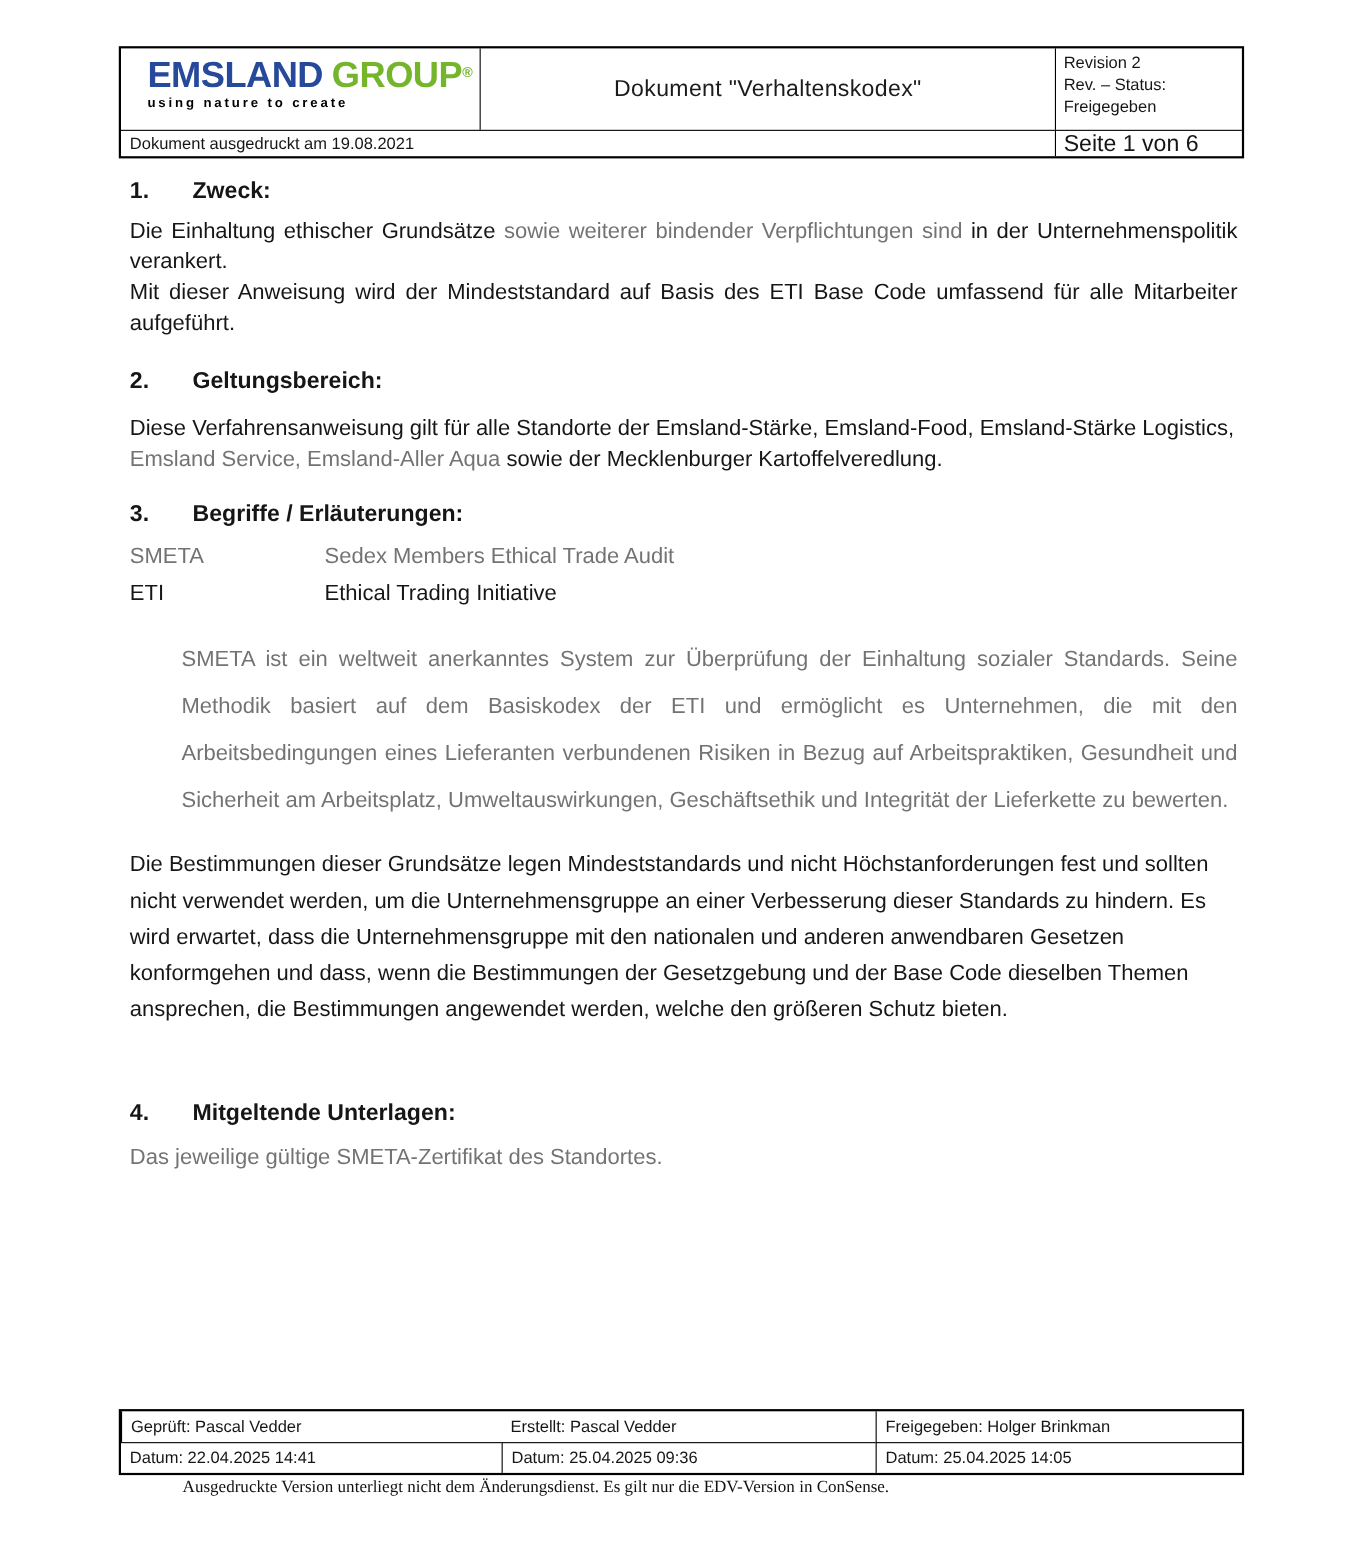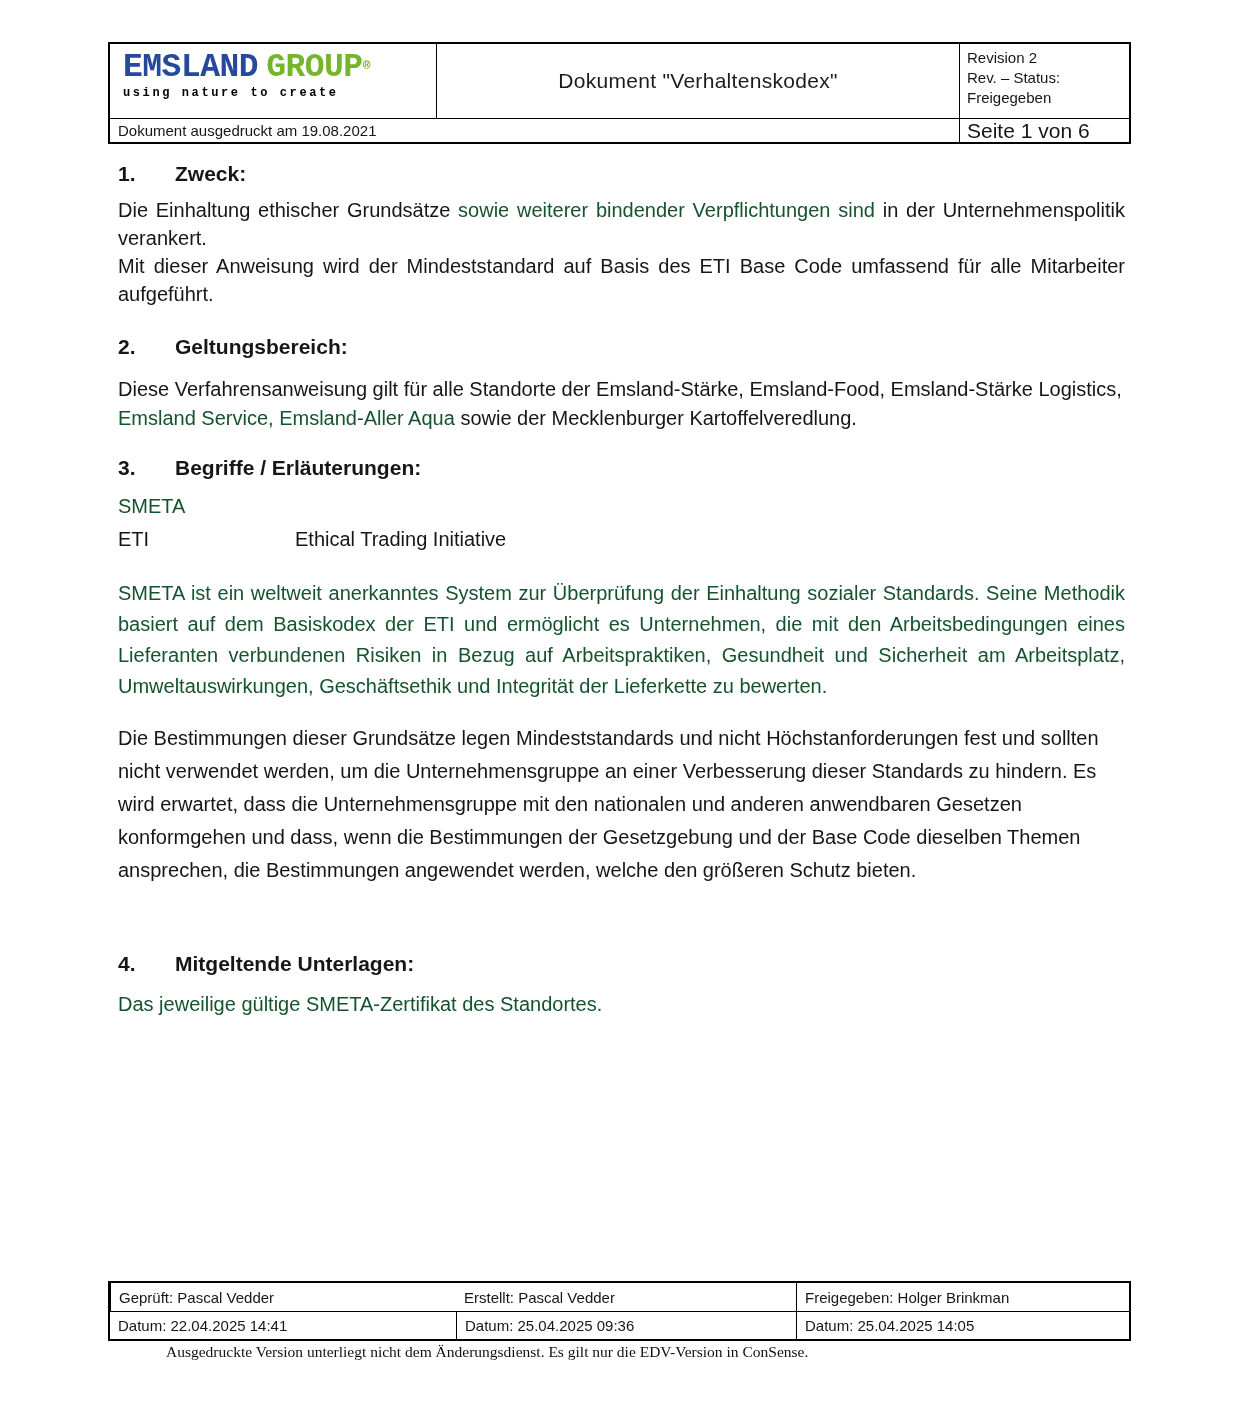--- a/index.html
+++ b/index.html
@@ -6,47 +6,47 @@
   body { font-family:"Liberation Sans", sans-serif; color:#161616; }
   .page { position:relative; width:1241px; height:1404px; background:#ffffff; overflow:hidden; }
 
   
   .hdr {
     position:absolute; left:108px; top:42px; width:1023px;
     display:grid; grid-template-columns:326px 523px auto; grid-template-rows:74px 24px;
     border:2px solid #000; box-sizing:border-box;
   }
   .hdr-cell { box-sizing:border-box; overflow:hidden; }
-  .hdr-logo   { grid-row:1; grid-column:1; padding:7px 10px 0 13px;font-family:Liberation Mono, monospace; }
+  .hdr-logo   { grid-row:1; grid-column:1; padding:7px 10px 0 24px; }
   .hdr-title  { grid-row:1; grid-column:2; border-left:1px solid #000; display:flex; align-items:center; justify-content:center; font-size:21px; letter-spacing:0.3px; color:#1c1c1c; }
   .hdr-rev    { grid-row:1; grid-column:3; border-left:1px solid #000; font-size:15px; line-height:20px; padding:4px 7px; white-space:pre-line; }
   .hdr-printed{ grid-row:2; grid-column:1 / span 2; border-top:1px solid #000; font-size:15px; display:flex; align-items:center; padding:1px 8px; }
   .hdr-page   { grid-row:2; grid-column:3; border-top:1px solid #000; border-left:1px solid #000; font-size:21px; display:flex; align-items:center; padding:1px 7px; }
 
   .logo-line1 { font-weight:bold; font-size:33px; line-height:34px; white-space:nowrap; letter-spacing:-0.5px; }
   .logo-emsland { color:#27499b; }
   .logo-group   { color:#74b52c; margin-left:8px; }
   .logo-reg     { color:#74b52c; font-size:13px; vertical-align:top; position:relative; top:-2px; }
   .logo-tagline { color:#000000; font-weight:bold; font-size:12px; letter-spacing:2.6px; margin-top:1px; white-space:nowrap; }
 
   
   .content { position:absolute; left:118px; top:161px; width:1007px; font-size:20px; }
   .sec-h { display:flex; font-weight:bold; font-size:21px; line-height:25px; margin:0; }
   .sec-num { width:57px; flex:none; }
-  .blue { color:#14532d; }
+  .blue { color:#737373; }
   p { margin:0; }
   .p1   { margin-top:10px; text-align:justify; line-height:28px; }
   .p2   { margin-top:0;  text-align:justify; line-height:28px; }
   .h2m  { margin-top:26px; }
   .s2p  { margin-top:16px; line-height:29px; }
   .h3m  { margin-top:22px; }
   .terms { margin-top:10px; }
   .term-row { display:flex; line-height:33px; }
   .term-key { width:177px; flex:none; }
-  .bluep  { margin-top:22px; text-align:justify; line-height:31px; }
+  .bluep  { margin-top:22px; text-align:justify; line-height:43px;margin-left:47px; }
   .blackp { margin-top:20px; line-height:33px; }
   .h4m  { margin-top:64px; }
   .s4p  { margin-top:14px; line-height:28px; }
 
   
   .ftr {
     position:absolute; left:108px; top:1281px; width:1023px;
     display:grid; grid-template-columns:346px 340px auto; grid-auto-rows:28px;
     border:2px solid #000; box-sizing:border-box; font-size:15px;
   }
@@ -94,20 +94,21 @@
     </h2>
     <p class="s2p"><span>Diese Verfahrensanweisung gilt für alle Standorte der Emsland-Stärke, Emsland-Food, Emsland-Stärke Logistics, </span><span class="blue">Emsland Service, Emsland-Aller Aqua</span><span> sowie der Mecklenburger Kartoffelveredlung.</span></p>
 
     <h2 class="sec-h h3m">
       <span class="sec-num">3.</span>
       <span>Begriffe / Erläuterungen:</span>
     </h2>
     <div class="terms">
       <div class="term-row blue">
         <span class="term-key">SMETA</span>
+        <span>Sedex Members Ethical Trade Audit</span>
       </div>
       <div class="term-row">
         <span class="term-key">ETI</span>
         <span>Ethical Trading Initiative</span>
       </div>
     </div>
     <p class="bluep blue">SMETA ist ein weltweit anerkanntes System zur Überprüfung der Einhaltung sozialer Standards. Seine Methodik basiert auf dem Basiskodex der ETI und ermöglicht es Unternehmen, die mit den Arbeitsbedingungen eines Lieferanten verbundenen Risiken in Bezug auf Arbeitspraktiken, Gesundheit und Sicherheit am Arbeitsplatz, Umweltauswirkungen, Geschäftsethik und Integrität der Lieferkette zu bewerten.</p>
     <p class="blackp">Die Bestimmungen dieser Grundsätze legen Mindeststandards und nicht Höchstanforderungen fest und sollten nicht verwendet werden, um die Unternehmensgruppe an einer Verbesserung dieser Standards zu hindern. Es wird erwartet, dass die Unternehmensgruppe mit den nationalen und anderen anwendbaren Gesetzen konformgehen und dass, wenn die Bestimmungen der Gesetzgebung und der Base Code dieselben Themen ansprechen, die Bestimmungen angewendet werden, welche den größeren Schutz bieten.</p>
 
     <h2 class="sec-h h4m">

